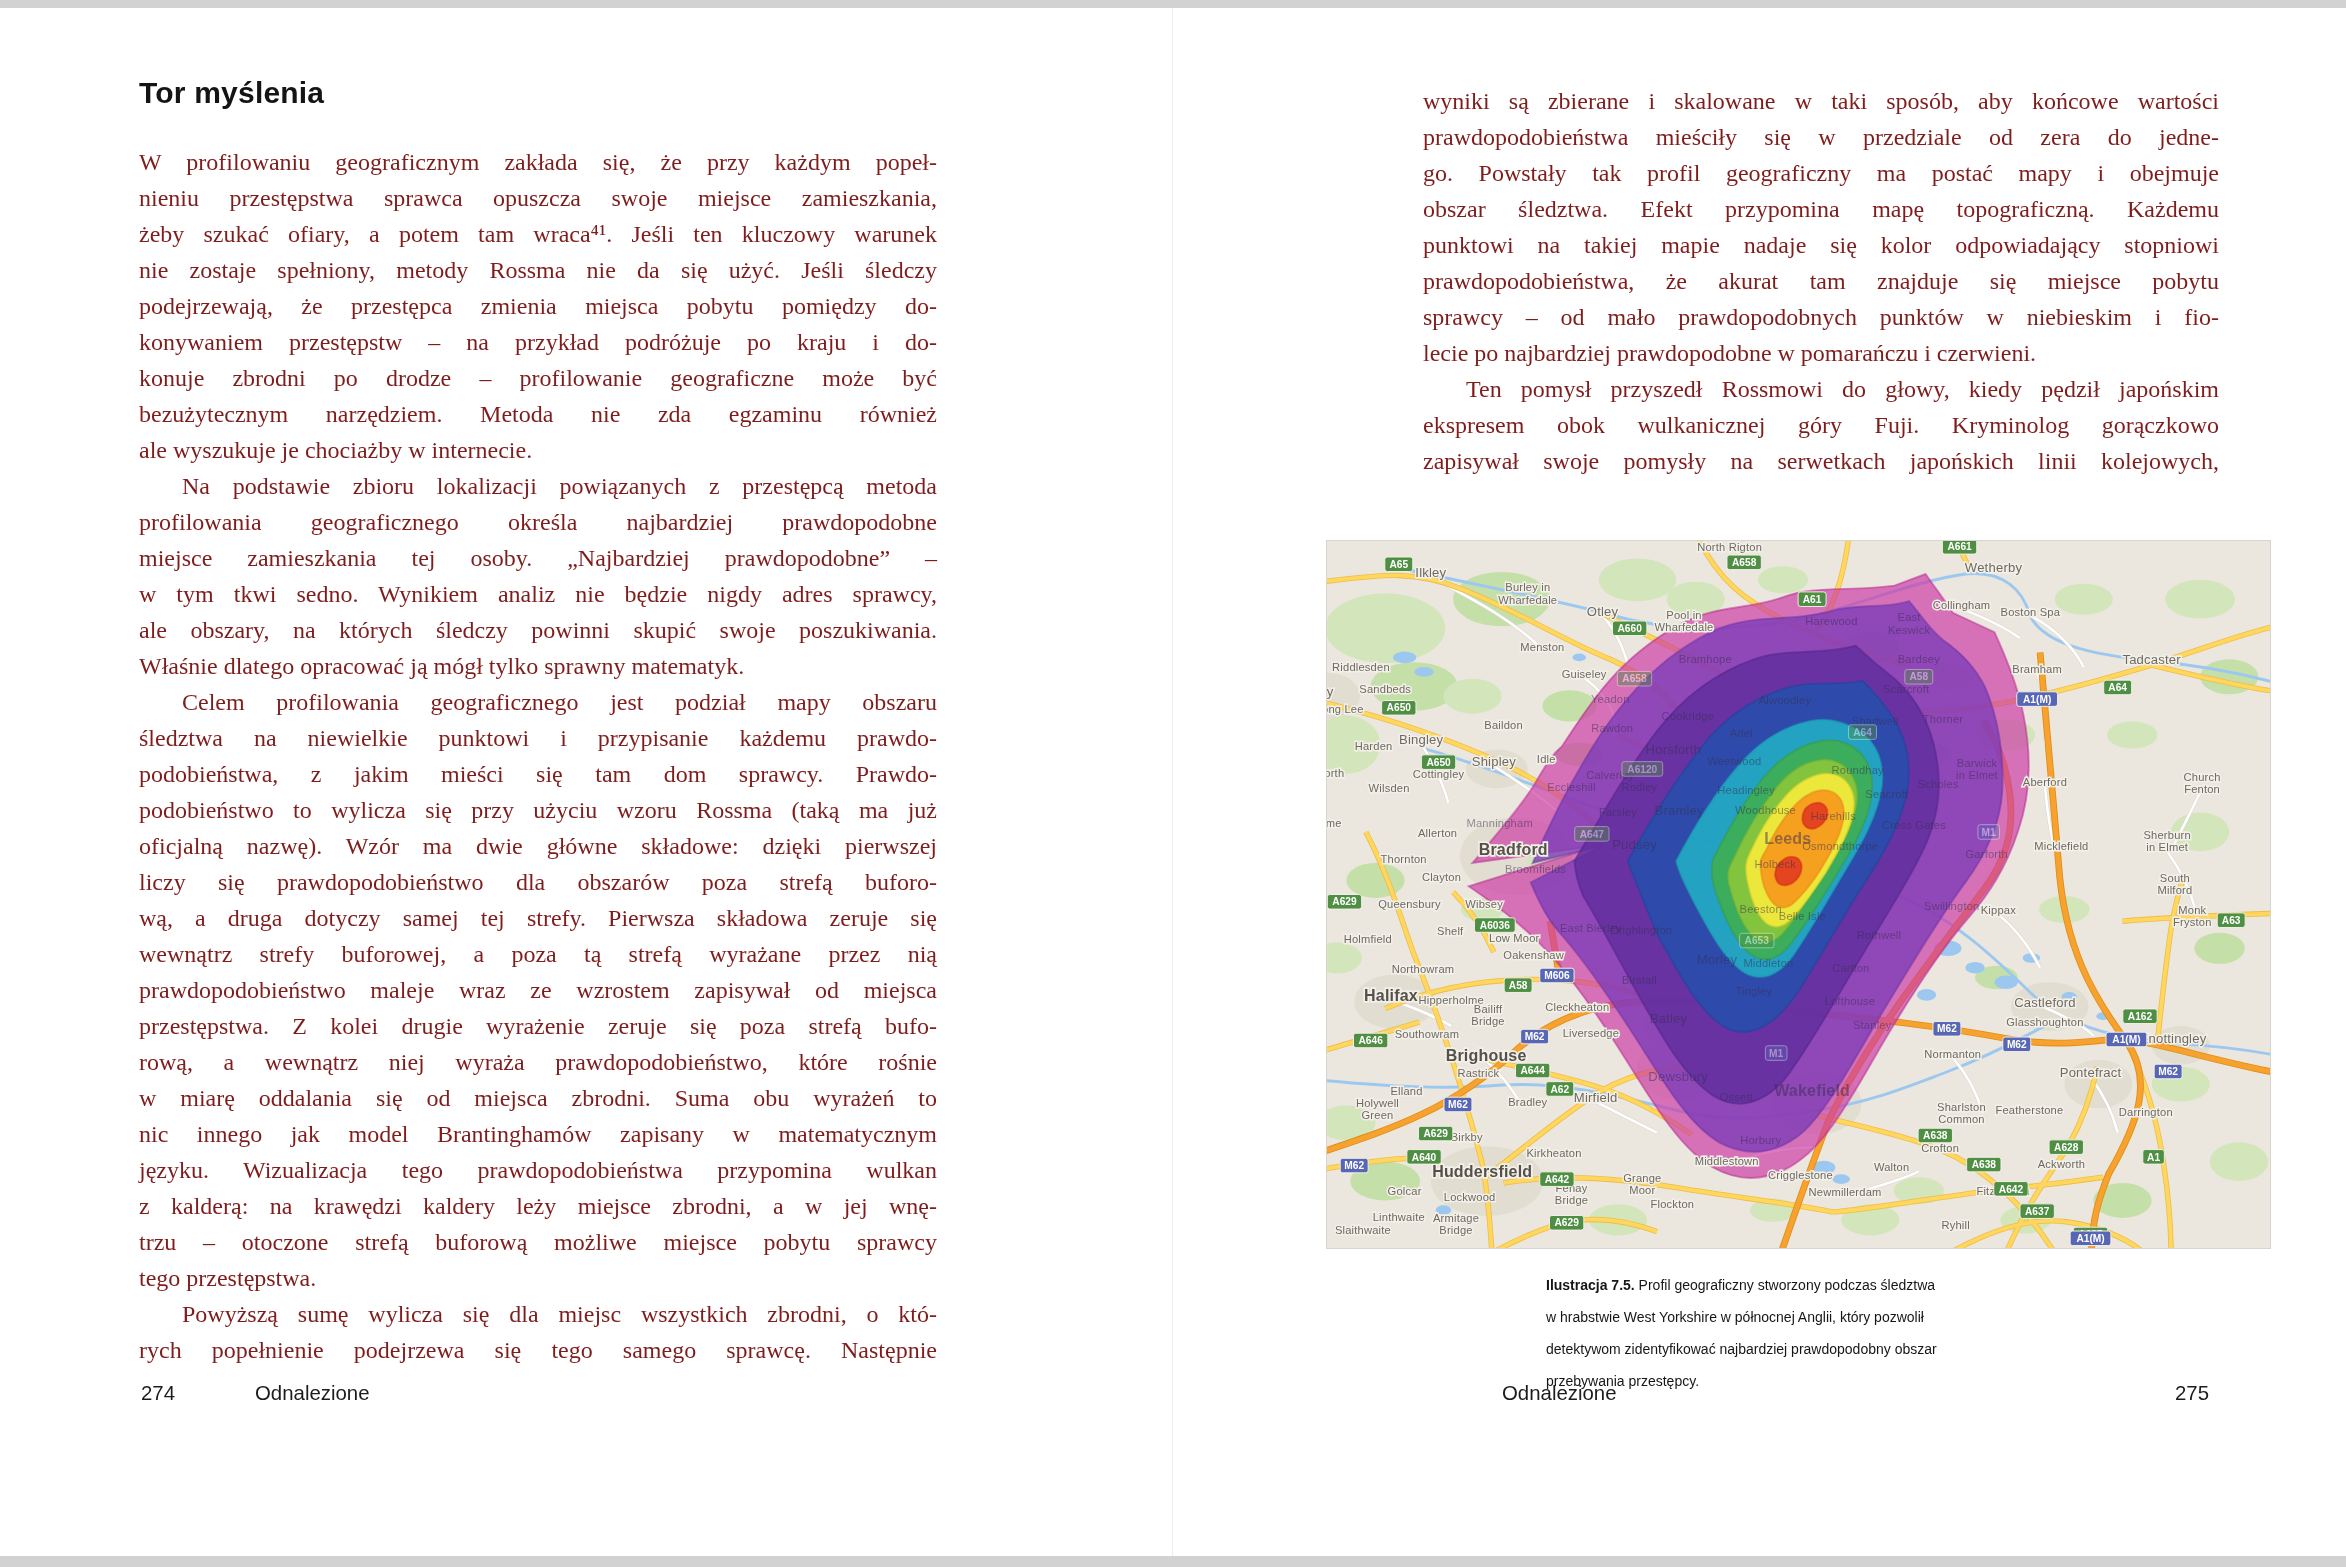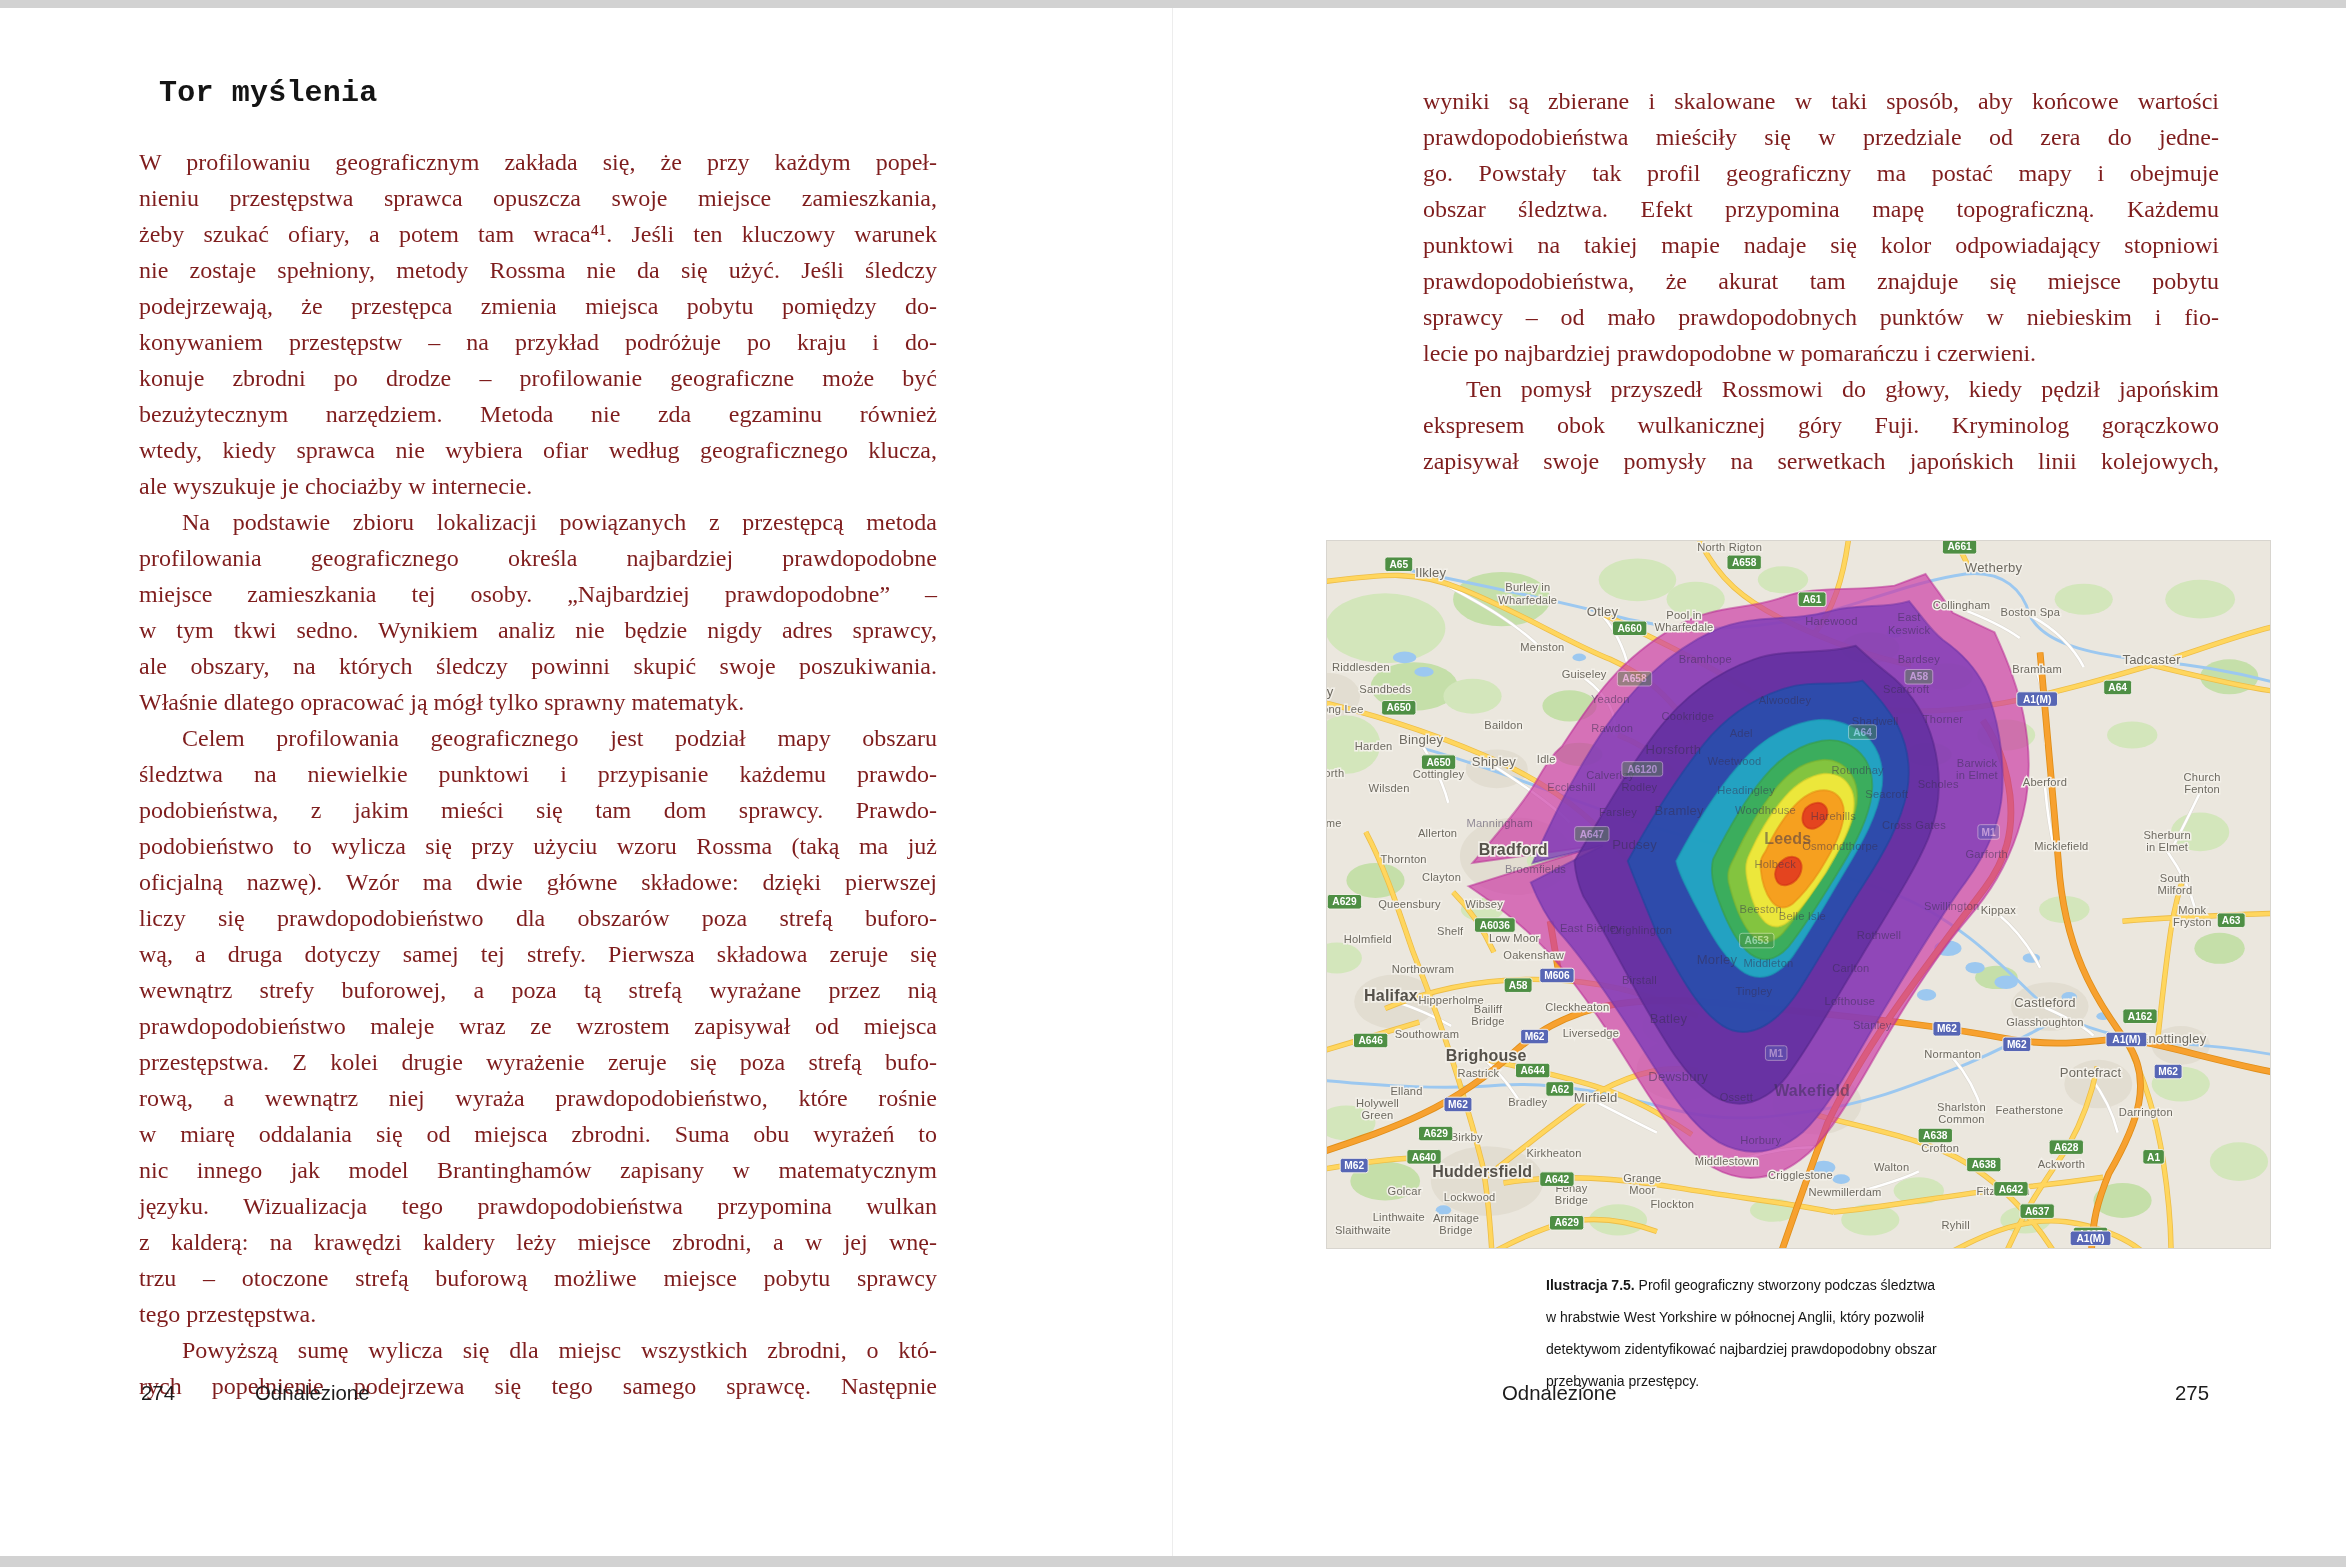--- a/index.html
+++ b/index.html
@@ -13,22 +13,22 @@
     position:absolute;left:0;top:7.8px;width:2346px;height:1548px;
     background:#ffffff;overflow:hidden;
   }
   .page{position:absolute;top:0;height:1548px;width:1173px;}
   .page.left{left:0;}
   .page.right{left:1173px;}
   .gutter{position:absolute;left:1172px;top:0;width:1px;height:1548px;background:#ededed;}
 
   .heading{
     position:absolute;left:139px;top:68px;width:798px;
-    font-family:Liberation Mono, monospace;
-    font-size:30px;font-weight:600;color:#141414;letter-spacing:0.2px;margin-left:20px;
+    font-family:Liberation Sans, sans-serif;
+    font-size:30px;font-weight:600;color:#141414;letter-spacing:0.2px;
   }
   .textcol{
     position:absolute;width:798px;
     font-family:"Liberation Serif","DejaVu Serif",serif;
     font-size:24px;color:#7f1d1d;
   }
   .textcol.leftcol{left:139px;top:136px;}
   .textcol.rightcol{left:250px;top:75px;width:796px;}
   .tline{
     height:36px;line-height:36px;
@@ -93,21 +93,20 @@
     <div class="heading">Tor myślenia</div>
     <div class="textcol leftcol" id="leftcol">
         <div class="tline">W profilowaniu geograficznym zakłada się, że przy każdym popeł-</div>
         <div class="tline">nieniu przestępstwa sprawca opuszcza swoje miejsce zamieszkania,</div>
         <div class="tline">żeby szukać ofiary, a potem tam wraca⁴¹. Jeśli ten kluczowy warunek</div>
         <div class="tline">nie zostaje spełniony, metody Rossma nie da się użyć. Jeśli śledczy</div>
         <div class="tline">podejrzewają, że przestępca zmienia miejsca pobytu pomiędzy do-</div>
         <div class="tline">konywaniem przestępstw – na przykład podróżuje po kraju i do-</div>
         <div class="tline">konuje zbrodni po drodze – profilowanie geograficzne może być</div>
         <div class="tline">bezużytecznym narzędziem. Metoda nie zda egzaminu również</div>
-        <div class="tline">wtedy, kiedy sprawca nie wybiera ofiar według geograficznego klucza,</div>
         <div class="tline pend">ale wyszukuje je chociażby w internecie.</div>
         <div class="tline indent">Na podstawie zbioru lokalizacji powiązanych z przestępcą metoda</div>
         <div class="tline">profilowania geograficznego określa najbardziej prawdopodobne</div>
         <div class="tline">miejsce zamieszkania tej osoby. „Najbardziej prawdopodobne” –</div>
         <div class="tline">w tym tkwi sedno. Wynikiem analiz nie będzie nigdy adres sprawcy,</div>
         <div class="tline">ale obszary, na których śledczy powinni skupić swoje poszukiwania.</div>
         <div class="tline pend">Właśnie dlatego opracować ją mógł tylko sprawny matematyk.</div>
         <div class="tline indent">Celem profilowania geograficznego jest podział mapy obszaru</div>
         <div class="tline">śledztwa na niewielkie punktowi i przypisanie każdemu prawdo-</div>
         <div class="tline">podobieństwa, z jakim mieści się tam dom sprawcy. Prawdo-</div>

